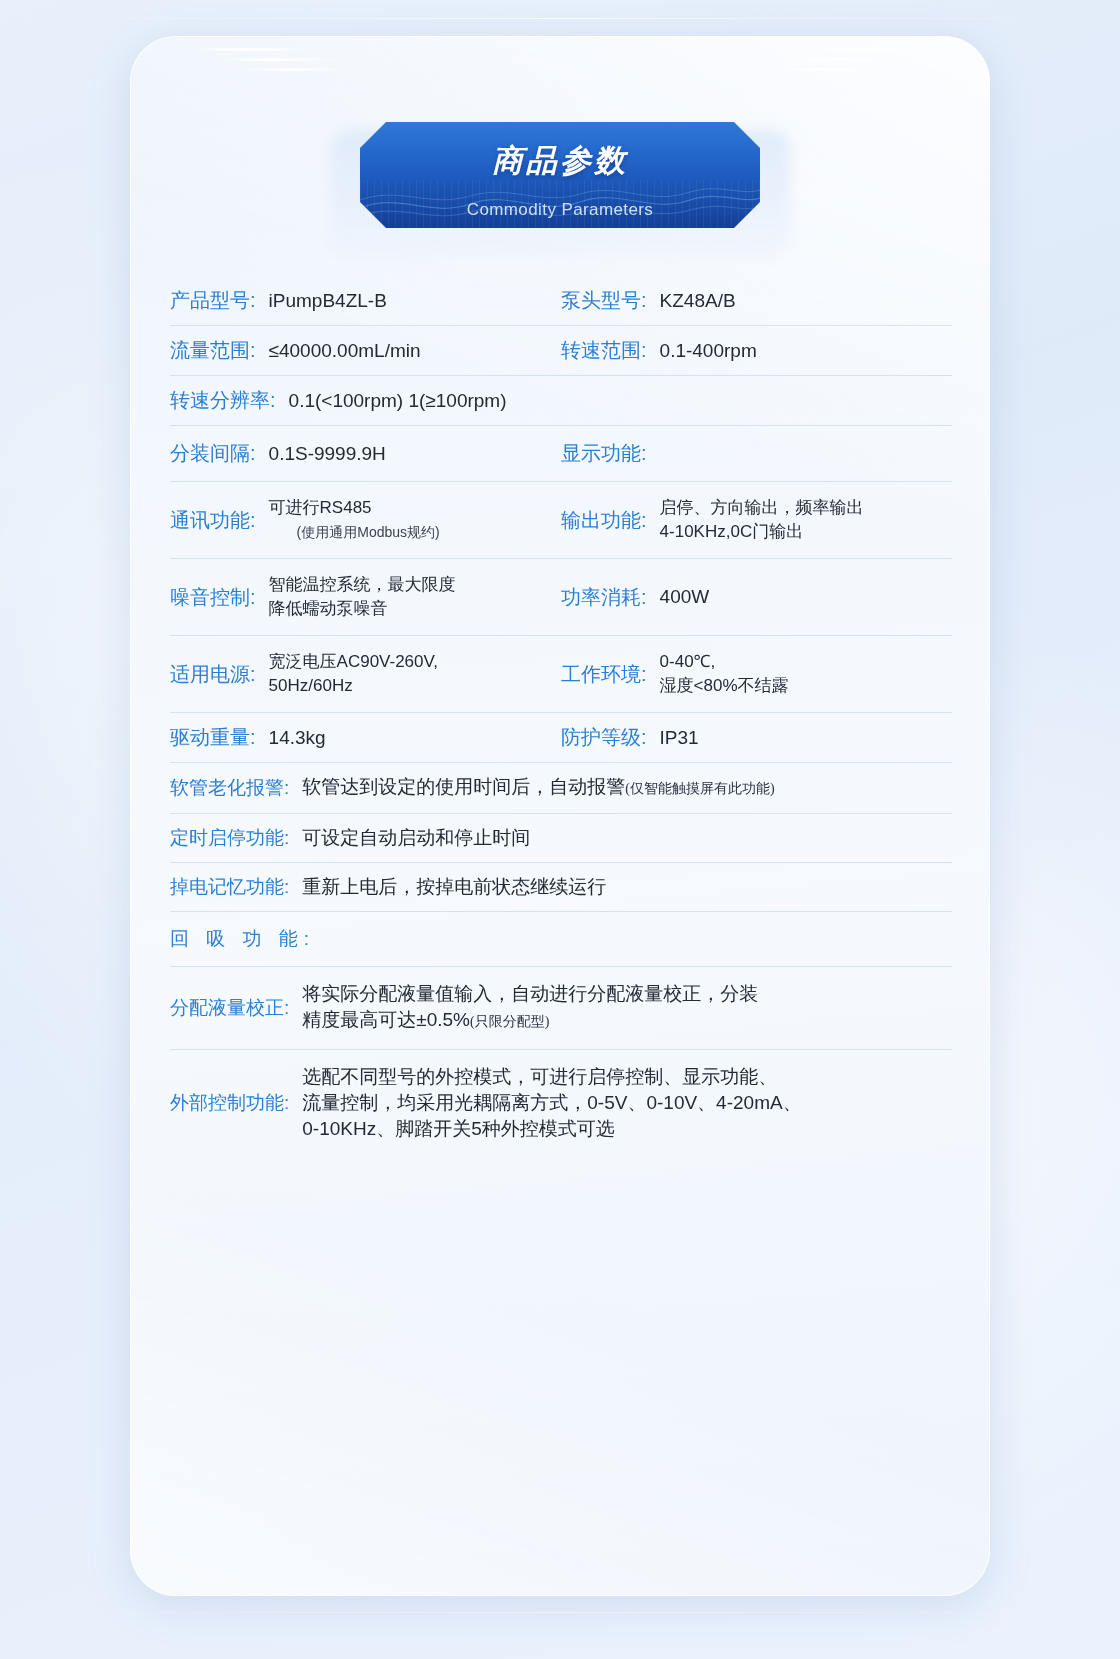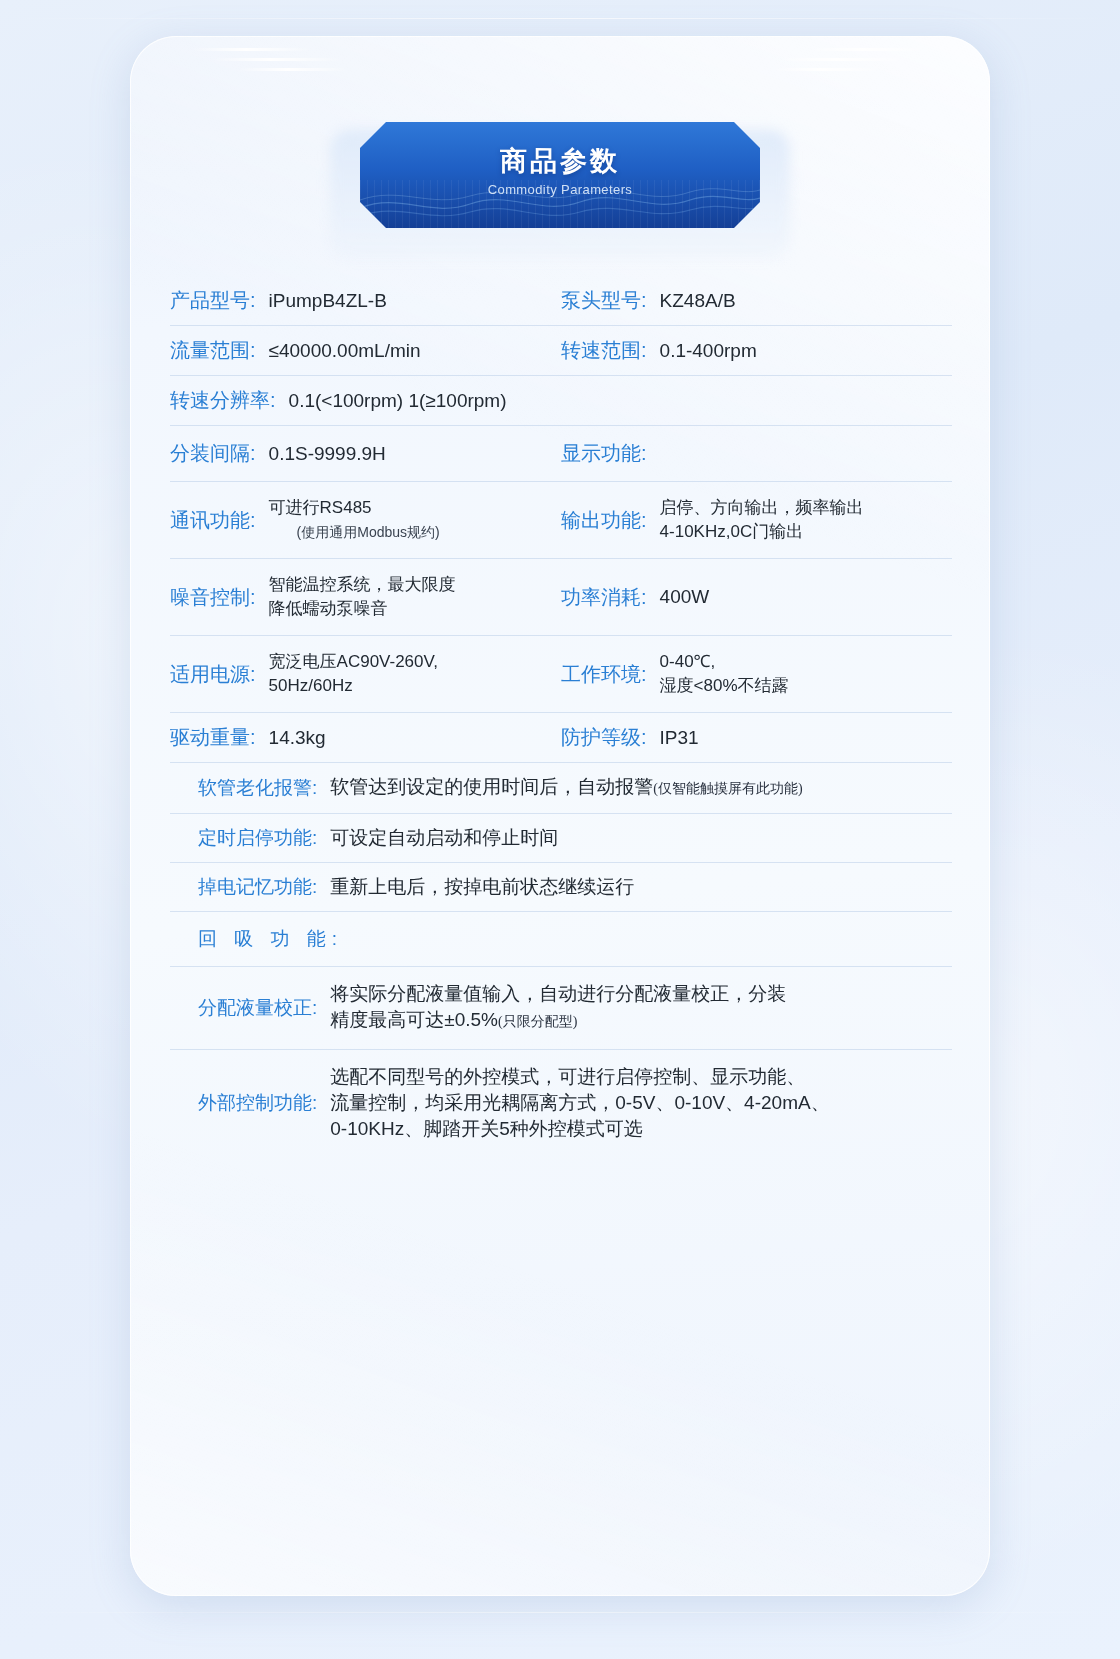--- a/index.html
+++ b/index.html
@@ -119,32 +119,33 @@
     width: 400px; height: 44px;
     opacity: .5;
   }
   .banner-text {
     position: relative;
     z-index: 3;
     text-align: center;
     padding-top: 20px;
   }
   .banner-cn {
-    font-size: 27px;
+    font-size: 31px;
     font-weight: bold;
     color: #ffffff;
     letter-spacing: 3px;
     line-height: 38px;
     text-shadow: 0 2px 5px rgba(0,30,90,0.35);
+    font-style: italic;
   }
   .banner-en {
-    font-size: 13px;
+    font-size: 17px;
     color: #cfe0f6;
     letter-spacing: 0.4px;
-    margin-top: 2px;
+    margin-top: 20px;
   }
 
   
   .spec-table {
     position: absolute;
     left: 40px;
     top: 240px;
     width: 782px;
   }
   .row {
@@ -183,21 +184,21 @@
     font-size: 14px;
     color: #3a4350;
     margin-left: 28px;
   }
   .value .tiny {
     font-size: 14px;
     color: #2a3240;
     font-family: Liberation Serif, serif;
   }
   .row.tall .cell { padding: 14px 0; }
-  .row.wide .label { font-size: 19px; margin-left: 28px; }
+  .row.wide .label { font-size: 19px; }
 </style>
 </head>
 <body>
 
 <div class="bg-sweep-1"></div>
 <div class="bg-sweep-2"></div>
 <div class="bg-line" style="left:0;top:18px;width:1120px;"></div>
 <div class="bg-line" style="left:0;top:1612px;width:1120px;"></div>
 
 <div class="card">

